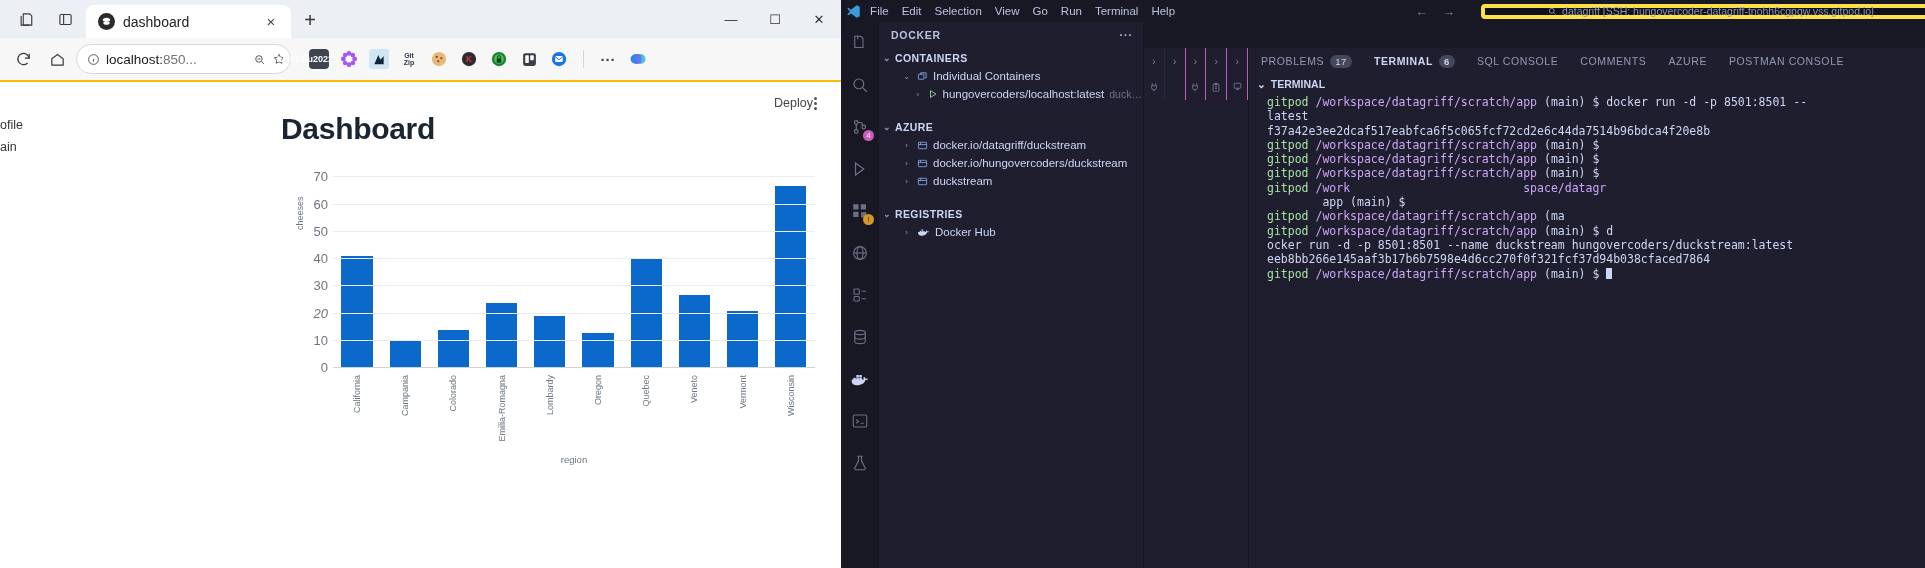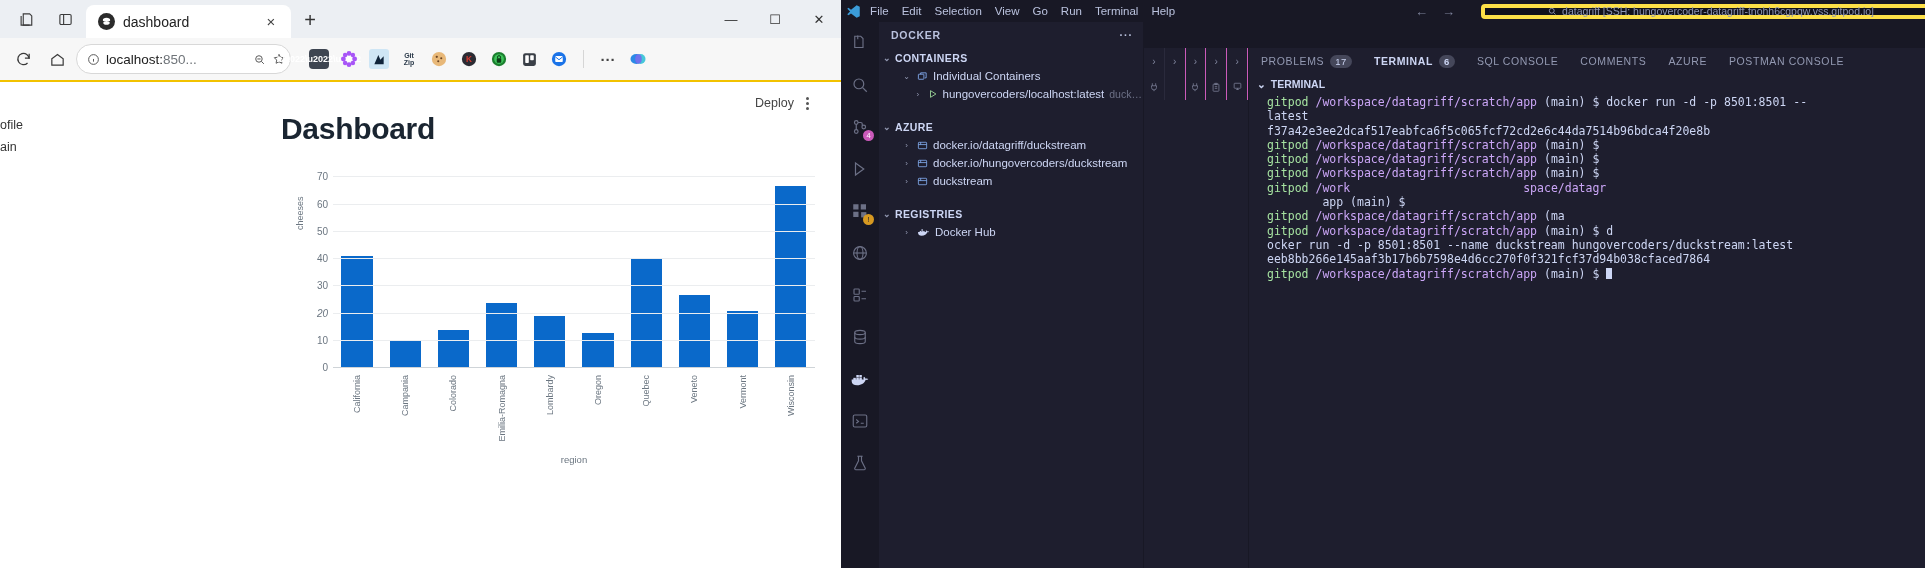--- a/index.html
+++ b/index.html
@@ -29,34 +29,34 @@
   .omnibox .urltxt .muted { color:#6f7479; }
   .ext-row { display:flex; align-items:center; gap:10px; margin-left:14px; }
   .ext { width:20px; height:20px; border-radius:3px; display:flex; align-items:center; justify-content:center; font-size:9px; font-weight:bold; }
   .sep { width:1px; height:18px; background:#d6d6d6; margin:0 4px; }
 
   .page { flex:1; background:#fff; display:flex; position:relative; border-top:2px solid #f2c200; overflow:hidden; }
   .lsidebar { width:215px; background:#fff; padding-top:18px; font-size:12.5px; color:#333; }
   .lsidebar .si { height:22px; display:flex; align-items:center; padding-left:0px; }
   .lsidebar .si.active { background:#e9ecef; }
   .content { flex:1; padding:30px 0 0 66px; position:relative; }
-  .deploybar { position:absolute; top:0; right:18px; display:flex; align-items:center; gap:12px; padding:14px 14px 0 0; font-size:12.5px; color:#444; }
+  .deploybar { position:absolute; top:0; right:10px; display:flex; align-items:center; gap:1px; padding:14px 14px 0 0; font-size:12.5px; color:#444; }
   .kebab { display:flex; flex-direction:column; gap:2px; align-items:center; }
   .kebab i { width:3px; height:3px; background:#555; border-radius:50%; display:block; }
   h1.dash { font-size:30px; color:#1a2531; font-weight:700; letter-spacing:-.3px; margin-bottom:26px; }
   h2.cht { font-size:21px; color:#1a2531; font-weight:700; margin-bottom:12px; }
 
   
   .chart { position:relative; width:540px; height:220px; margin-left:20px; }
   .ylabel { position:absolute; left:-6px; top:58px; transform:rotate(-90deg); transform-origin:left top;
             font-size:9px; color:#6b7681; white-space:nowrap; }
   .plot { position:absolute; left:32px; right:26px; top:0; bottom:24px; }
   .gl { position:absolute; left:0; right:0; height:1px; background:#ebedef; }
   .gl.zero { background:#cfd4d8; }
-  .ytick { position:absolute; right:calc(100% + 5px); font-size:10px; color:#6b7681; transform:translateY(-50%); white-space:nowrap; }
+  .ytick { position:absolute; right:calc(100% + 5px); font-size:13px; color:#6b7681; transform:translateY(-50%); white-space:nowrap; }
   .bars { position:absolute; left:0; right:0; bottom:0; top:0; display:flex; align-items:flex-end; justify-content:space-around; }
   .bwrap { width:9%; height:100%; display:flex; align-items:flex-end; justify-content:center; position:relative; }
   .bar { width:72%; background:#0a69ca; }
   .xlab { position:absolute; top:calc(100% + 7px); left:50%; font-size:9px; color:#6b7681;
           writing-mode:vertical-rl; transform:translateX(-50%) rotate(180deg); white-space:nowrap; }
   .xaxis-title { position:absolute; left:32px; right:26px; top:calc(100% + 62px); text-align:center; font-size:9.5px; color:#6b7681; }
 
   
   .vscode { width:1100px; height:568px; background:#1e1e2e; color:#cdd6f4; display:flex; flex-direction:column;
             font-family:"Liberation Sans", sans-serif; }

